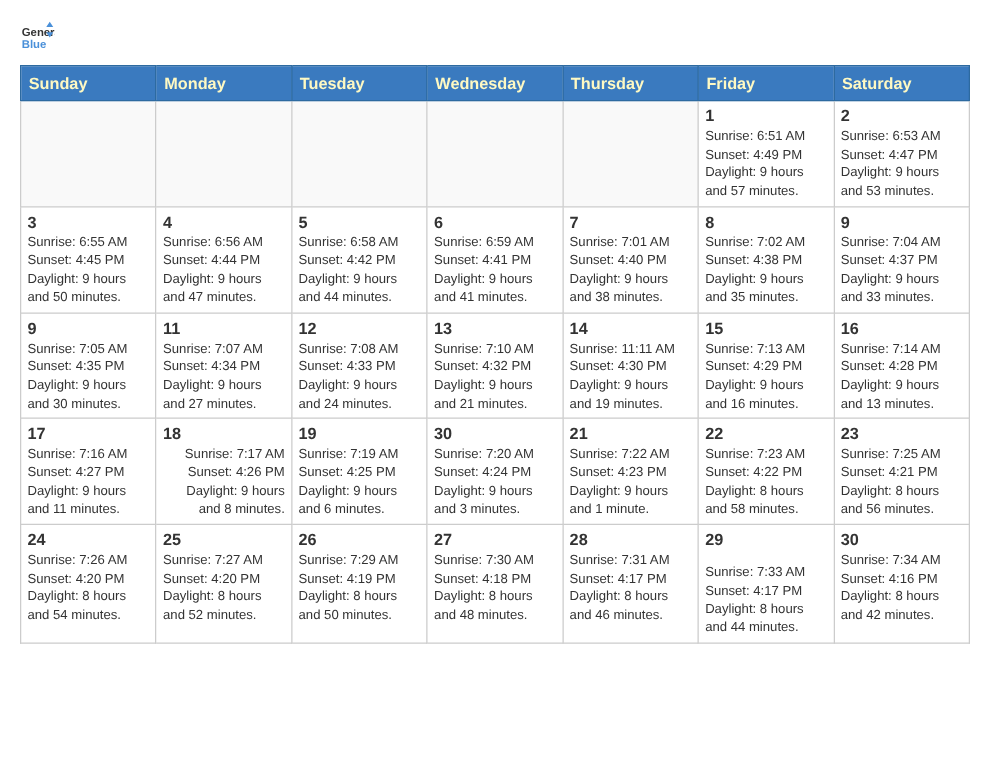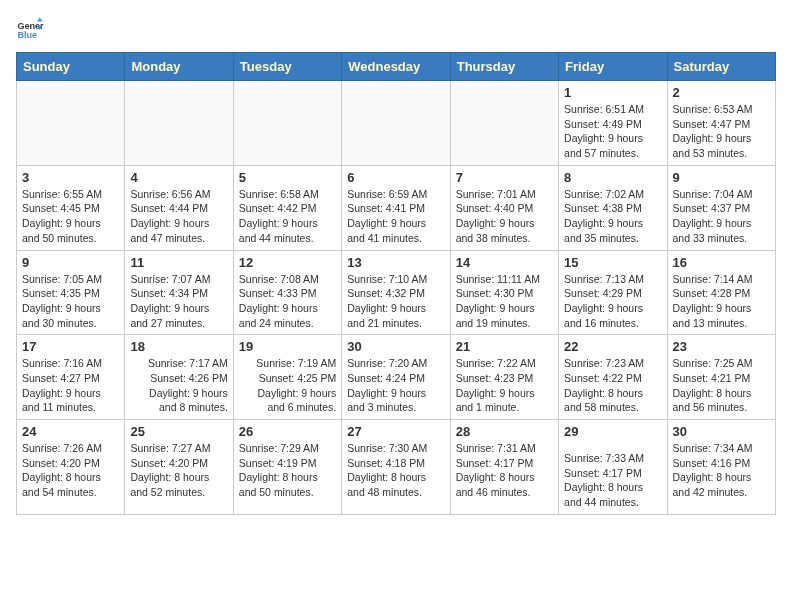--- a/index.html
+++ b/index.html
@@ -225,21 +225,21 @@
 Daylight: 9 hours and 11 minutes.</div>
         </td>
         <td>
           <span class="day-number">18</span>
           <div class="day-info" style="white-space: pre-line; text-align: right;">Sunrise: 7:17 AM
 Sunset: 4:26 PM
 Daylight: 9 hours and 8 minutes.</div>
         </td>
         <td>
           <span class="day-number">19</span>
-          <div class="day-info" style="white-space: pre-line; text-align: right;">Sunrise: 7:19 AM
+          <div class="day-info" style="white-space: pre-line;">Sunrise: 7:19 AM
 Sunset: 4:25 PM
 Daylight: 9 hours and 6 minutes.</div>
         </td>
         <td>
           <span class="day-number">30</span>
           <div class="day-info" style="white-space: pre-line;">Sunrise: 7:20 AM
 Sunset: 4:24 PM
 Daylight: 9 hours and 3 minutes.</div>
         </td>
         <td>

